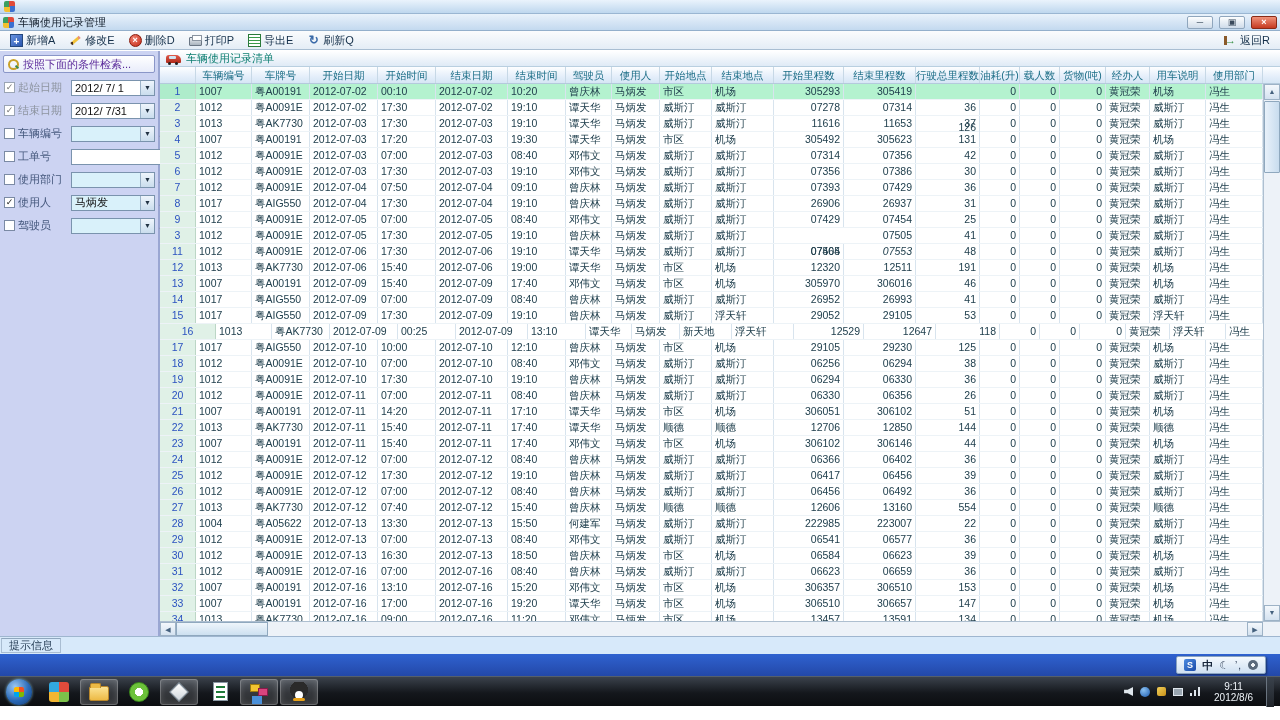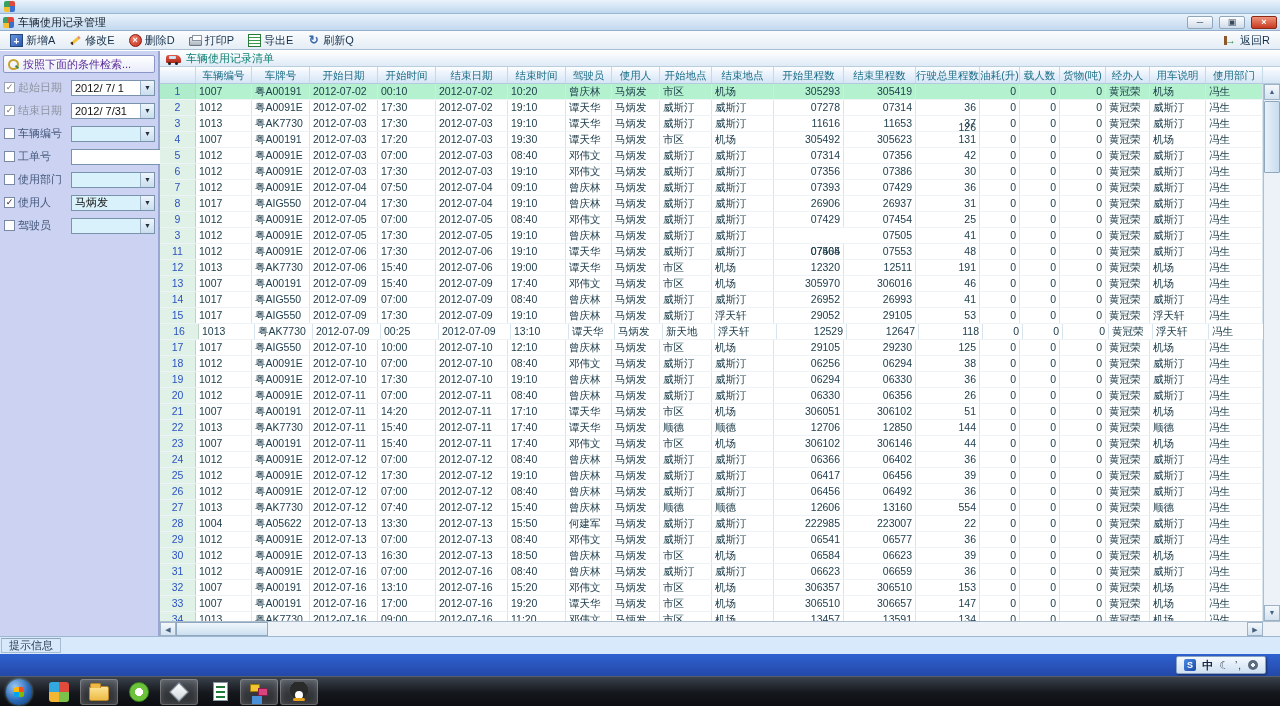--- a/index.html
+++ b/index.html
@@ -550,21 +550,21 @@
             <div class="cell" data-interactable="false" style="width: 58px;">粤A0091E</div>
             <div class="cell" data-interactable="false" style="width: 68px;">2012-07-06</div>
             <div class="cell" data-interactable="false" style="width: 58px;">17:30</div>
             <div class="cell" data-interactable="false" style="width: 72px;">2012-07-06</div>
             <div class="cell" data-interactable="false" style="width: 58px;">19:10</div>
             <div class="cell" data-interactable="false" style="width: 46px;">谭天华</div>
             <div class="cell" data-interactable="false" style="width: 48px;">马炳发</div>
             <div class="cell" data-interactable="false" style="width: 52px;">威斯汀</div>
             <div class="cell" data-interactable="false" style="width: 62px;">威斯汀</div>
             <div class="cell num" data-interactable="false" style="width: 70px;">07505</div>
-            <div class="cell num" data-interactable="false" style="width: 72px;">07553</div>
+            <div class="cell num" data-interactable="false" style="width: 72px; font-style: italic;">07553</div>
             <div class="cell num" data-interactable="false" style="width: 64px;">48</div>
             <div class="cell num" data-interactable="false" style="width: 40px;">0</div>
             <div class="cell num" data-interactable="false" style="width: 40px;">0</div>
             <div class="cell num" data-interactable="false" style="width: 46px;">0</div>
             <div class="cell" data-interactable="false" style="width: 44px;">黄冠荣</div>
             <div class="cell" data-interactable="false" style="width: 56px;">威斯汀</div>
             <div class="cell" data-interactable="false" style="width: 57px;">冯生</div>
           </div>
           <div class="trow" data-interactable="true">
             <div class="cell rn" data-interactable="false" style="width: 36px;">12</div>
@@ -648,21 +648,21 @@
             <div class="cell num" data-interactable="false" style="width: 72px;">29105</div>
             <div class="cell num" data-interactable="false" style="width: 64px;">53</div>
             <div class="cell num" data-interactable="false" style="width: 40px;">0</div>
             <div class="cell num" data-interactable="false" style="width: 40px;">0</div>
             <div class="cell num" data-interactable="false" style="width: 46px;">0</div>
             <div class="cell" data-interactable="false" style="width: 44px;">黄冠荣</div>
             <div class="cell" data-interactable="false" style="width: 56px;">浮天轩</div>
             <div class="cell" data-interactable="false" style="width: 57px;">冯生</div>
           </div>
           <div class="trow" data-interactable="true">
-            <div class="cell rn" data-interactable="false" style="width: 39px;">16</div>
+            <div class="cell rn" data-interactable="false" style="width: 56px;">16</div>
             <div class="cell" data-interactable="false" style="width: 56px;">1013</div>
             <div class="cell" data-interactable="false" style="width: 58px;">粤AK7730</div>
             <div class="cell" data-interactable="false" style="width: 68px;">2012-07-09</div>
             <div class="cell" data-interactable="false" style="width: 58px;">00:25</div>
             <div class="cell" data-interactable="false" style="width: 72px;">2012-07-09</div>
             <div class="cell" data-interactable="false" style="width: 58px;">13:10</div>
             <div class="cell" data-interactable="false" style="width: 46px;">谭天华</div>
             <div class="cell" data-interactable="false" style="width: 48px;">马炳发</div>
             <div class="cell" data-interactable="false" style="width: 52px;">新天地</div>
             <div class="cell" data-interactable="false" style="width: 62px;">浮天轩</div>
@@ -1121,15 +1121,29 @@
         <div class="task-btn" data-interactable="true">
           <span class="ticon2 excel-icon" data-interactable="false"></span>
         </div>
         <div class="task-btn open" data-interactable="true">
           <span class="ticon2 diagram-app-icon" data-interactable="false"></span>
         </div>
         <div class="task-btn open" data-interactable="true">
           <span class="ticon2 qq-icon" data-interactable="false"></span>
         </div>
       </div>
+    <div class="tray" data-interactable="false">
+      <span id="tray-icons" style="display:flex;align-items:center;gap:7px" data-interactable="false">
+          <span class="tray-ic speaker-icon" data-interactable="true"></span>
+          <span class="tray-ic qq-tray-icon" data-interactable="true"></span>
+          <span class="tray-ic updates-icon" data-interactable="true"></span>
+          <span class="tray-ic network-icon" data-interactable="true"></span>
+          <span class="tray-ic wifi-icon" data-interactable="true"></span>
+        </span>
+      <span class="clock" data-interactable="true">
+        <span data-interactable="false">9:11</span><br>
+        <span data-interactable="false">2012/8/6</span>
+      </span>
+      <span class="show-desktop" data-interactable="true"></span>
+    </div>
   </div>
 
 </div>
 
 </body></html>

